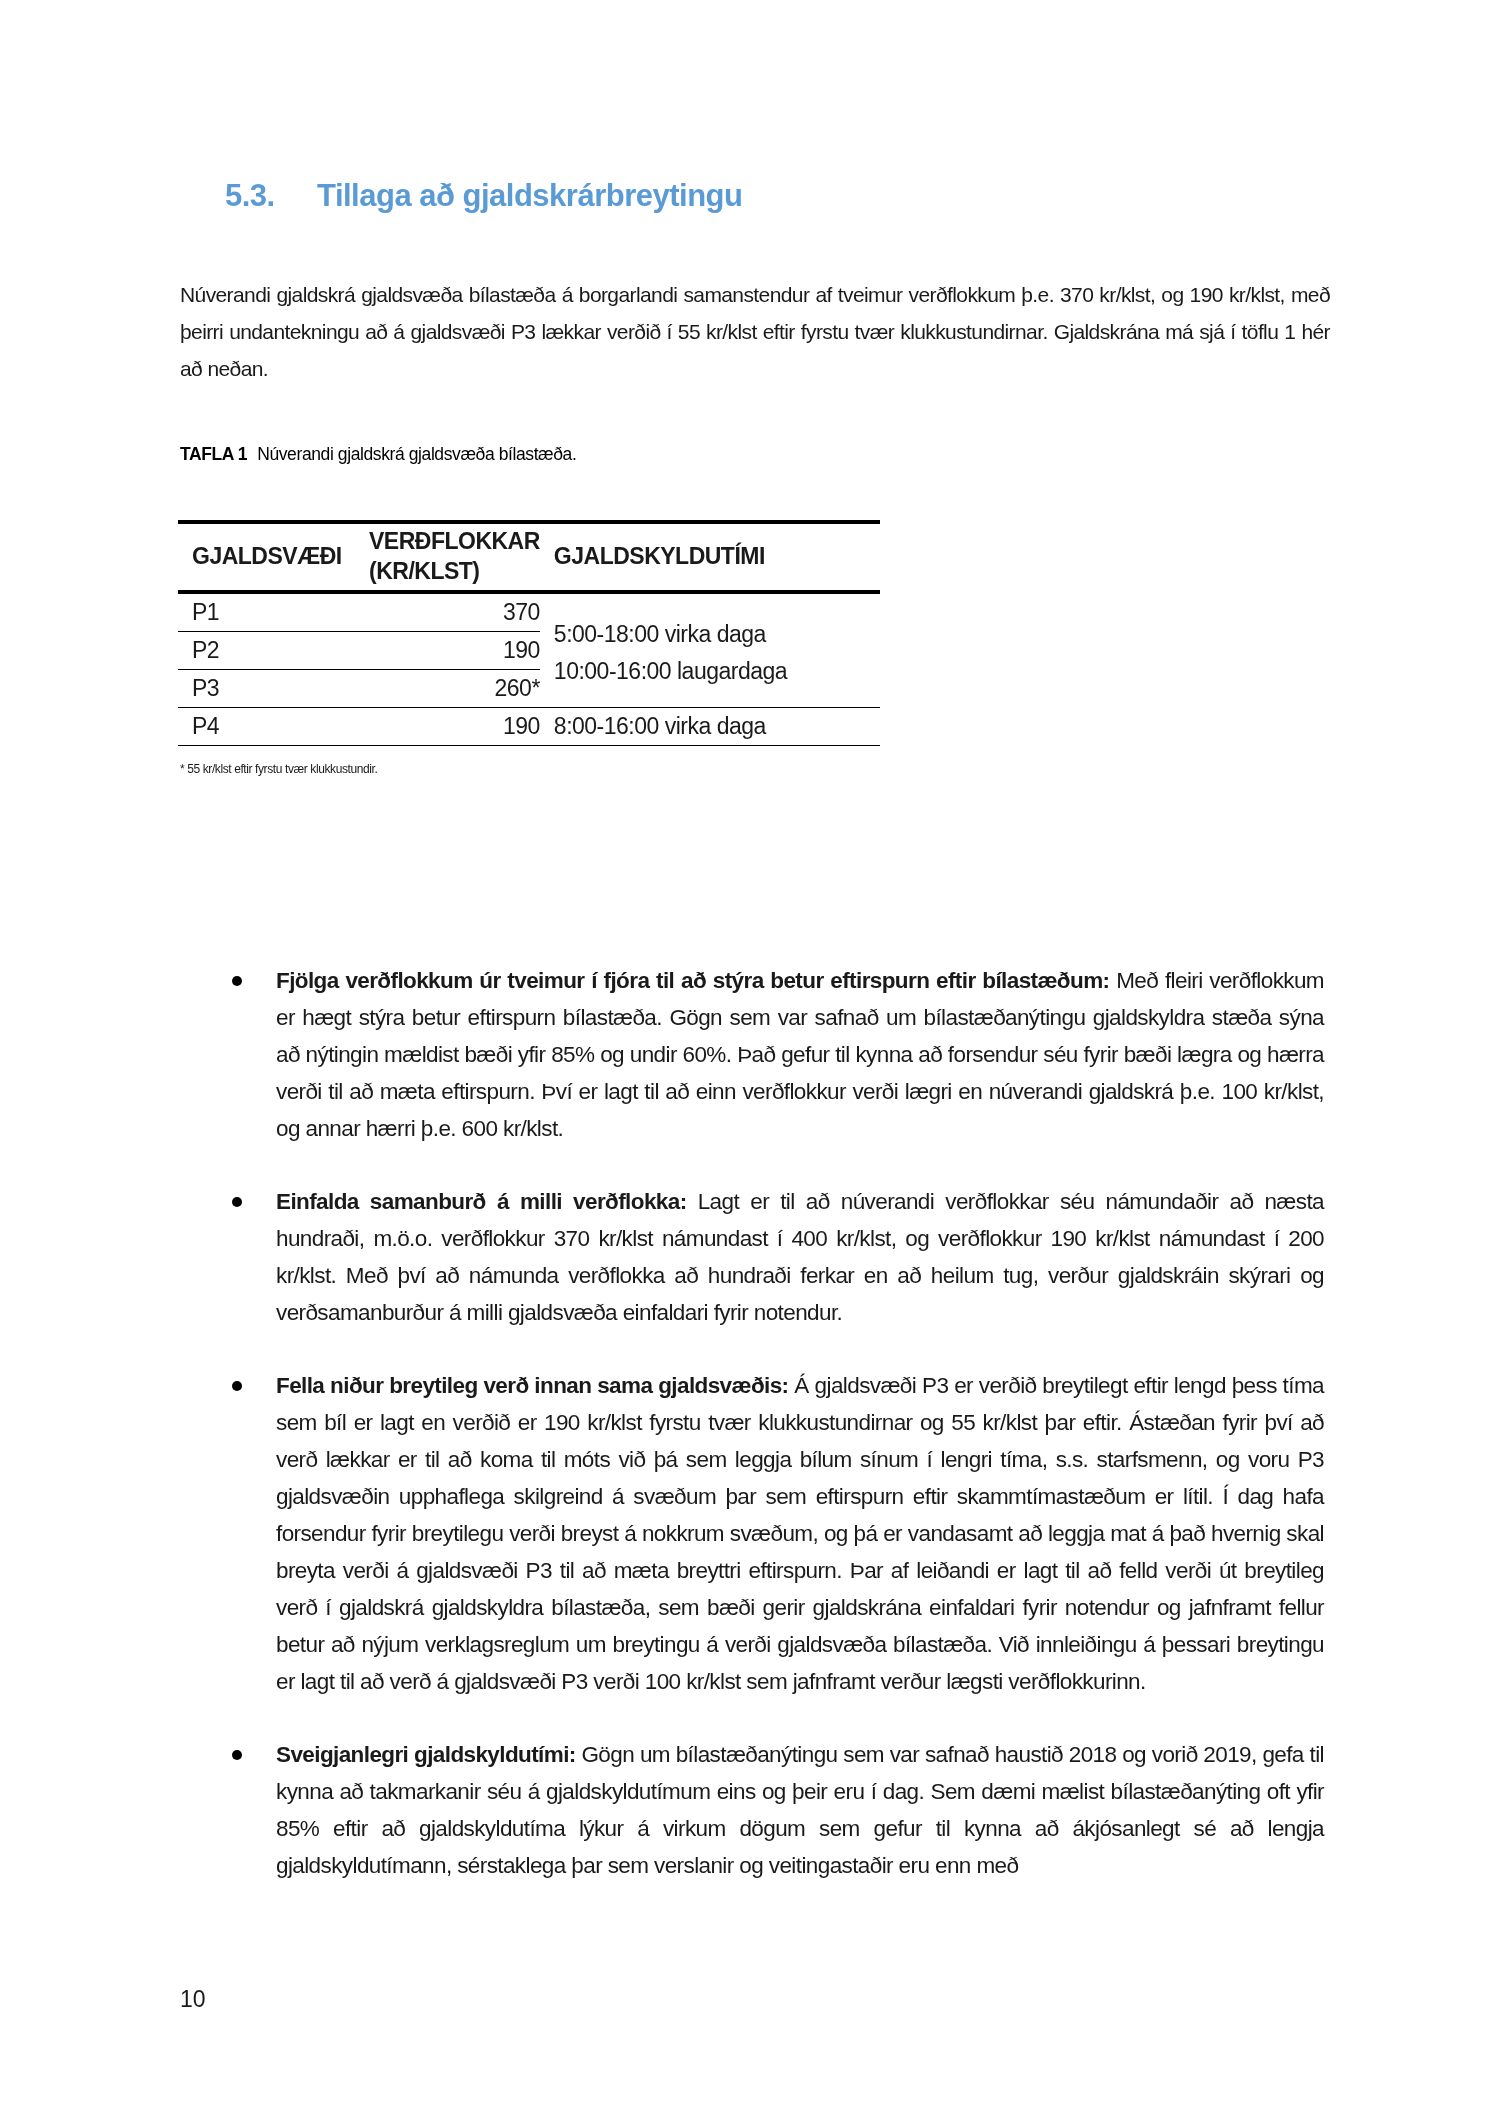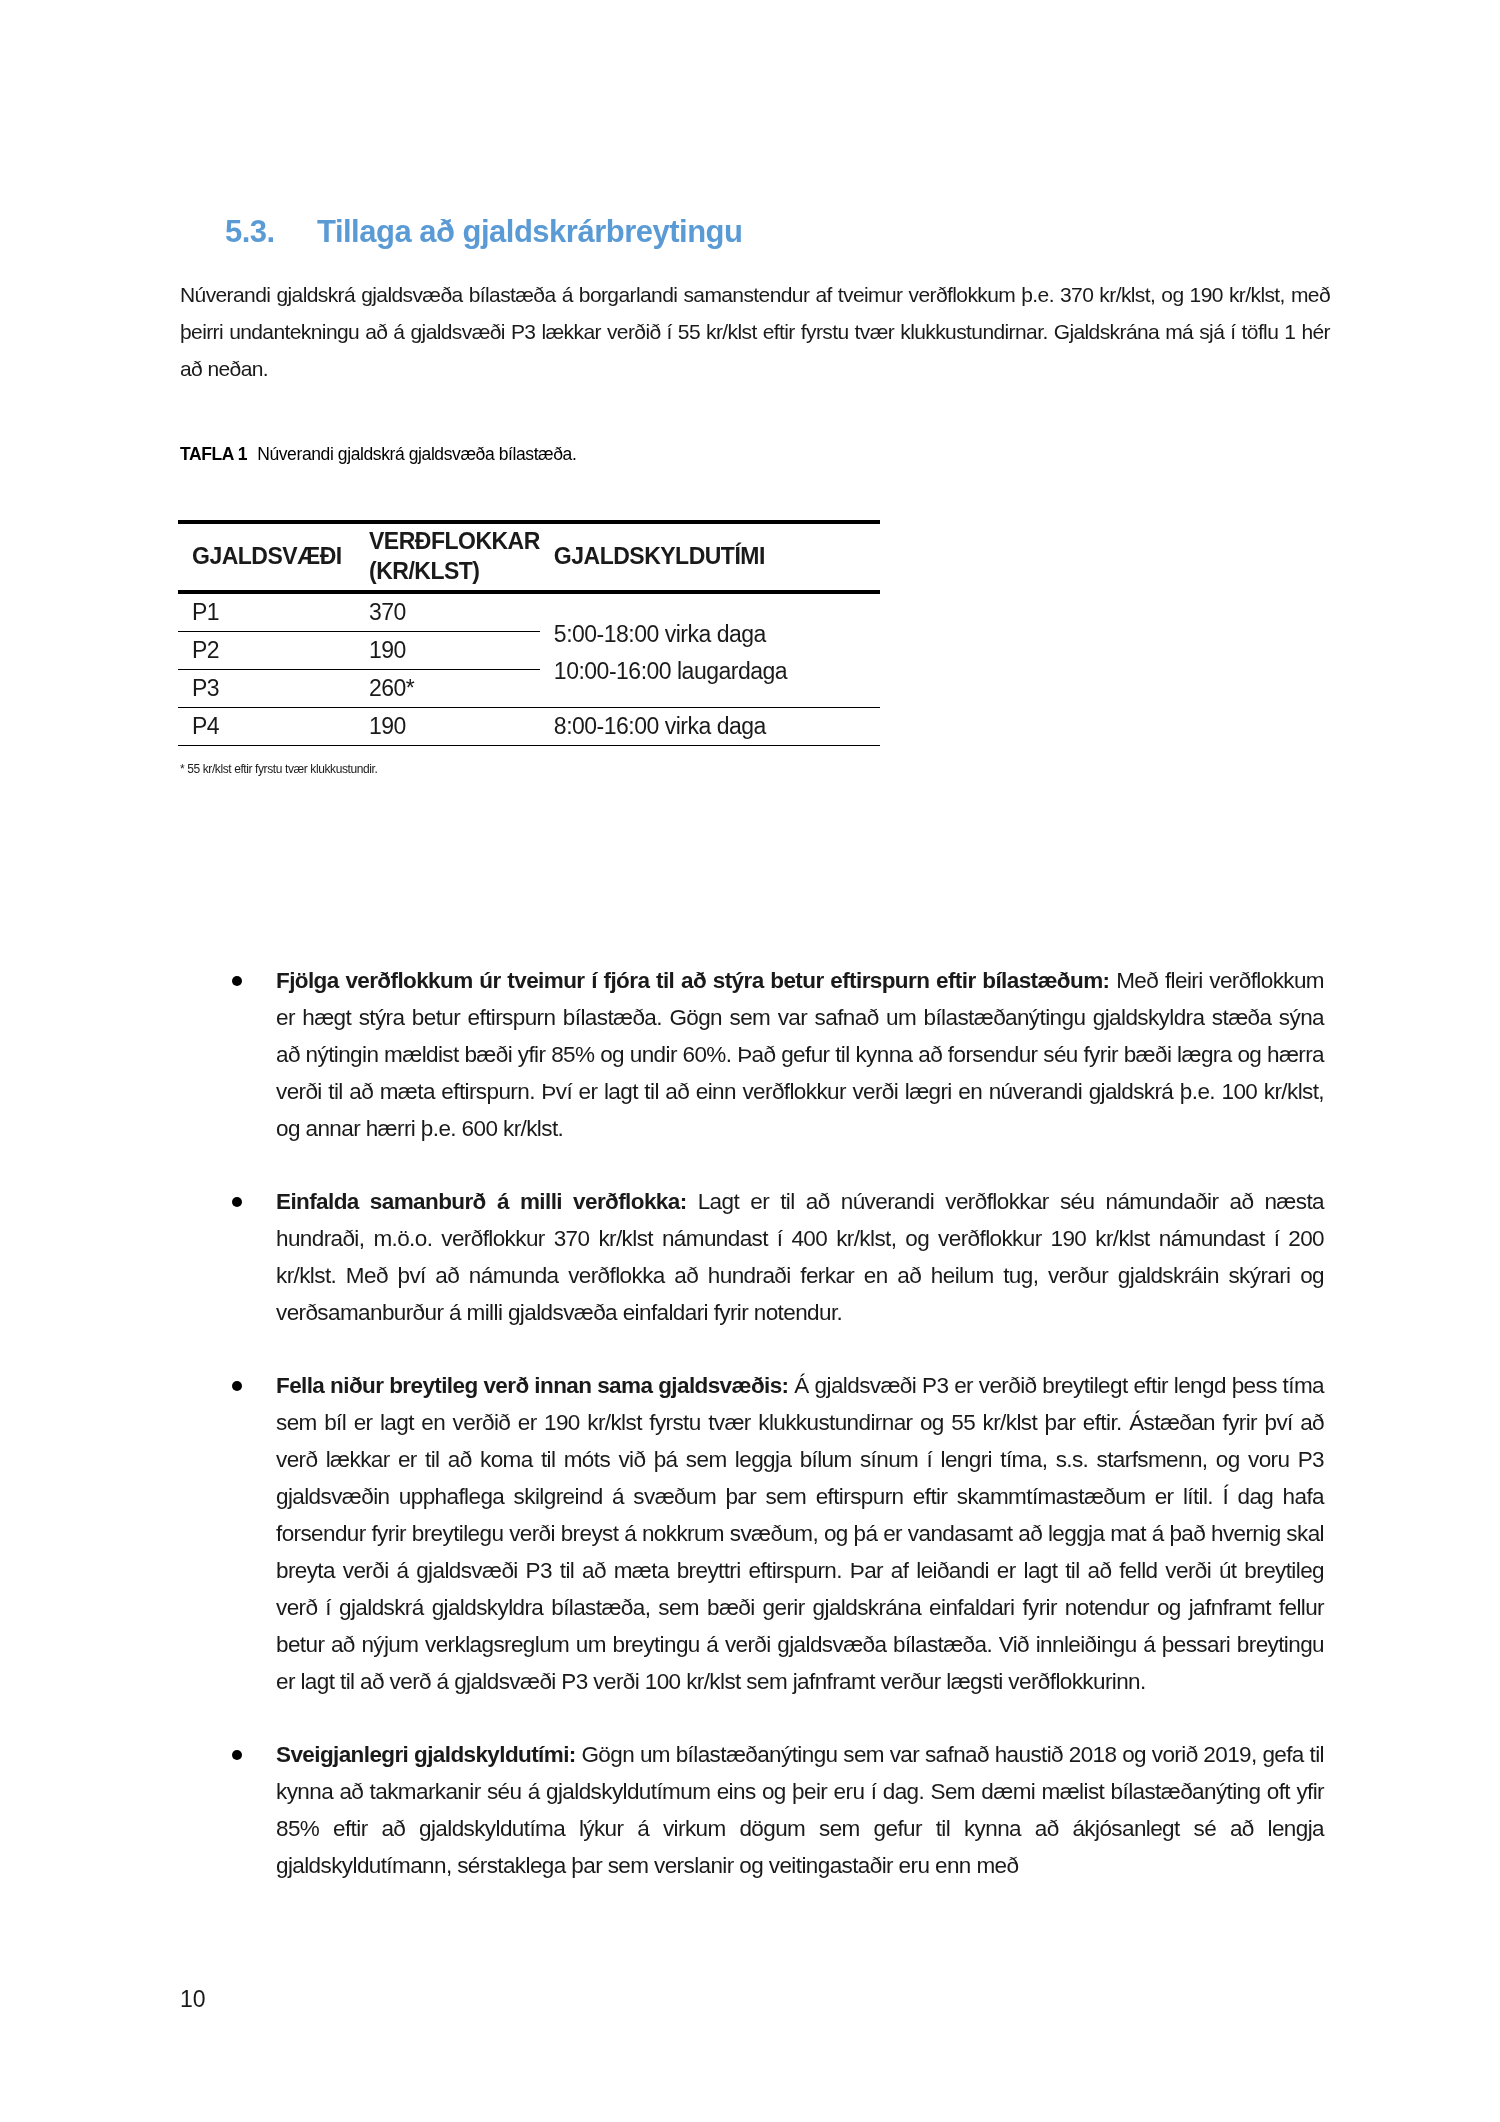--- a/index.html
+++ b/index.html
@@ -1,35 +1,35 @@
 <!DOCTYPE html>
 <html><head>
 <meta charset="utf-8">
 <style>
   html, body { margin:0; padding:0; background:#ffffff; }
   body { width:1500px; height:2122px; position:relative; overflow:hidden;
          font-family:"Liberation Sans", sans-serif; color:#1a1a1a; }
   .page { position:absolute; left:0; top:0; width:1500px; height:2122px; }
   .heading { position:absolute; left:225px; top:178px; font-size:31px; font-weight:bold;
-             color:#5b9bd5; letter-spacing:-0.5px;margin-top:36px; }
+             color:#5b9bd5; letter-spacing:-0.5px; }
   .heading .num { display:inline-block; width:92px; }
   .para { position:absolute; left:180px; width:1150px; font-size:21px; line-height:37px;
           text-align:justify; letter-spacing:-0.6px; }
   .p1 { top:276px; }
   .p2 { top:855px; }
   .caption { position:absolute; left:180px; top:444px; font-size:17.5px; color:#000000; letter-spacing:-0.4px; }
   .caption .lbl { font-weight:bold; margin-right:10px; }
   table.t { position:absolute; left:178px; top:520px; width:702px; border-collapse:collapse;
             font-size:23px; letter-spacing:-0.5px; }
   table.t th { text-align:left; font-weight:bold; font-size:23px; line-height:30px; vertical-align:middle;
                padding:2px 0 4px 14px; }
   table.t thead tr { border-top:4px solid #000; border-bottom:4px solid #000; }
   table.t td { padding:0 0 0 14px; height:37px; vertical-align:middle; }
   table.t td.c1 { width:163px; }
-  table.t td.c2 { width:170px; }
+  table.t td.c2 { width:170px;text-align:right; }
   table.t tr.r1 td.c1, table.t tr.r1 td.c2, table.t tr.r2 td.c1, table.t tr.r2 td.c2 { border-bottom:1.5px solid #000; }
   table.t tr.r3 { border-bottom:1.5px solid #000; }
   table.t tr.r4 { border-bottom:1.5px solid #000; }
   table.t td.merged { line-height:37px; vertical-align:middle; padding-top:4px; }
   .footnote { position:absolute; left:180px; top:762px; font-size:12px; letter-spacing:-0.4px; }
   ul.bullets { position:absolute; left:0; top:962px; margin:0; padding:0; list-style:none; width:1296px; }
   ul.bullets li { position:relative; margin:0 0 36px 0; padding-left:276px; width:1048px;
                   font-size:22.5px; line-height:37px; text-align:justify; letter-spacing:-0.6px; }
   ul.bullets li .dot { position:absolute; left:232px; top:14px; width:10px; height:10px; border-radius:50%; background:#000; }
   ul.bullets li b { font-weight:bold; }

